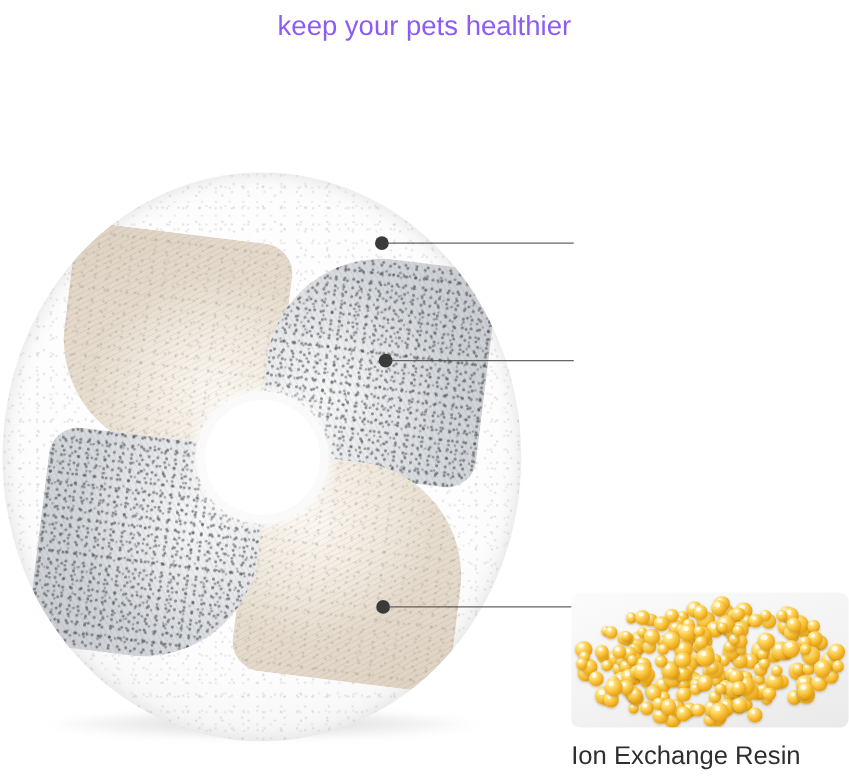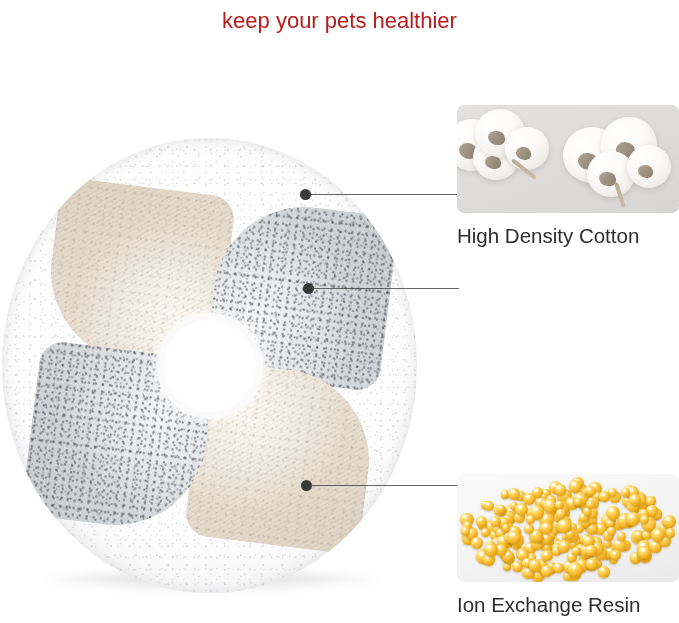--- a/index.html
+++ b/index.html
@@ -30,21 +30,21 @@
     font-size: 35px;
     font-weight: bold;
     color: #2f2f2f;
     letter-spacing: -0.4px;
     line-height: 42px;
     white-space: nowrap;
   }
   .subtitle {
     font-size: 22px;
     font-weight: normal;
-    color: #b91c1c;
+    color: #8b5cf6;
     line-height: 30px;
     margin-top: 4px;
     white-space: nowrap;
   }
 
   
   .disc-wrap {
     position: absolute;
     left: 2px;
     top: 138px;
@@ -313,35 +313,20 @@
 
   <div class="callout-dot" style="left:300px; top:189px;"></div>
   <div class="callout-line" style="left:309px; top:194px; width:150px;"></div>
 
   <div class="callout-dot" style="left:303px; top:283px;"></div>
   <div class="callout-line" style="left:312px; top:288px; width:147px;"></div>
 
   <div class="callout-dot" style="left:301px; top:480px;"></div>
   <div class="callout-line" style="left:310px; top:485px; width:149px;"></div>
 
-  <div class="panel" style="top:105px;">
-    <div class="thumb thumb-cotton">
-      <div class="boll" style="left:-12px;  top:14px;  width:54px; height:52px;"></div>
-      <div class="boll" style="left:16px;  top:30px;  width:46px; height:45px;"></div>
-      <div class="boll" style="left:18px;  top:4px;   width:50px; height:48px;"></div>
-      <div class="boll" style="left:48px;  top:22px;  width:44px; height:43px;"></div>
-      <div class="stem" style="left:52px; top:62px; width:30px; height:4px; transform:rotate(38deg);"></div>
-      <div class="boll" style="left:106px; top:22px;  width:58px; height:56px;"></div>
-      <div class="boll" style="left:144px; top:12px;  width:56px; height:55px;"></div>
-      <div class="boll" style="left:130px; top:46px;  width:48px; height:46px;"></div>
-      <div class="boll" style="left:170px; top:40px;  width:44px; height:43px;"></div>
-      <div class="stem" style="left:150px; top:88px; width:26px; height:4px; transform:rotate(72deg);"></div>
-    </div>
-    <div class="panel-label">High Density Cotton</div>
-  </div>
 
 
   <div class="panel" style="top:474px;">
     <div class="thumb thumb-resin">
       <div id="bead-field" style="position:absolute; inset:0;">
           <div class="bead" style="left: 186.573px; top: 38.6861px; width: 8.4951px; height: 8.4951px;"></div>
           <div class="bead" style="left: 27.8651px; top: 46.3929px; width: 13.8442px; height: 13.8442px;"></div>
           <div class="bead" style="left: 43.919px; top: 16.0282px; width: 8.58699px; height: 8.58699px;"></div>
           <div class="bead" style="left: 23.9821px; top: 26.8788px; width: 8.0867px; height: 8.0867px;"></div>
           <div class="bead" style="left: 76.9506px; top: 18.6505px; width: 10.4231px; height: 10.4231px;"></div>

